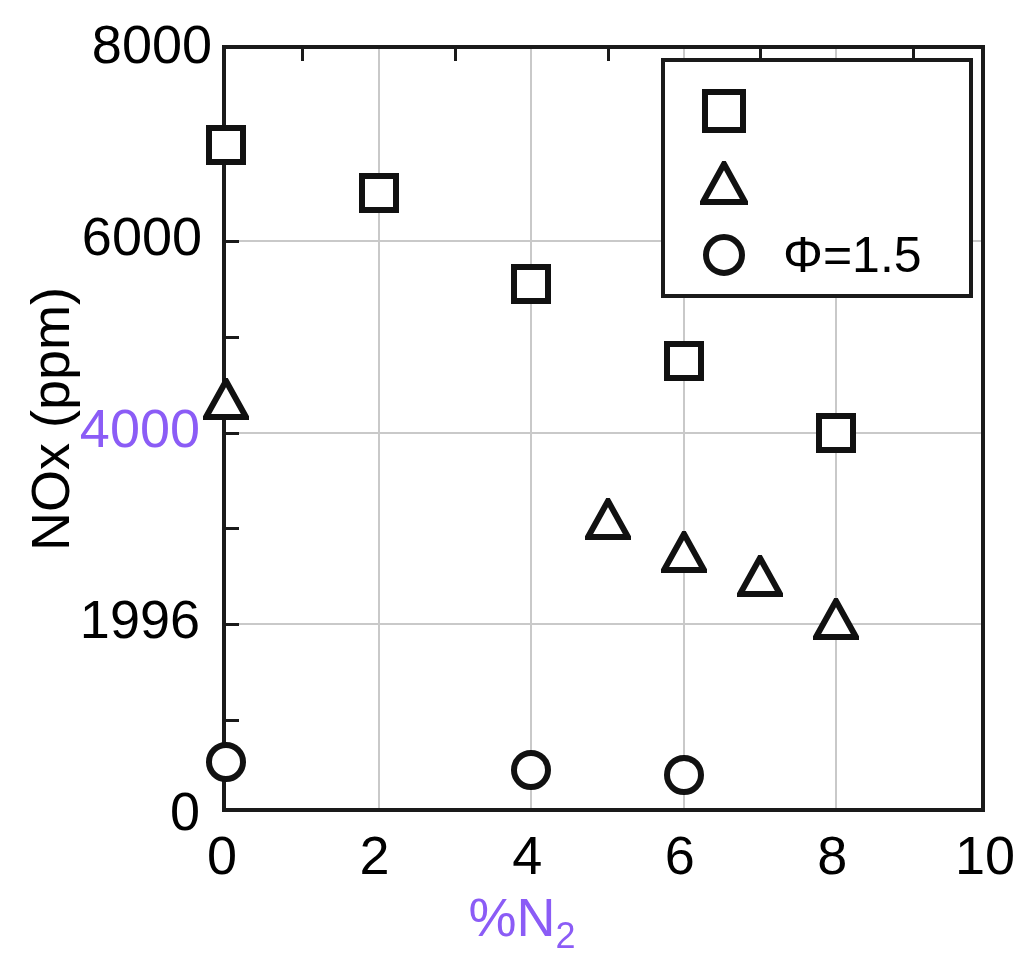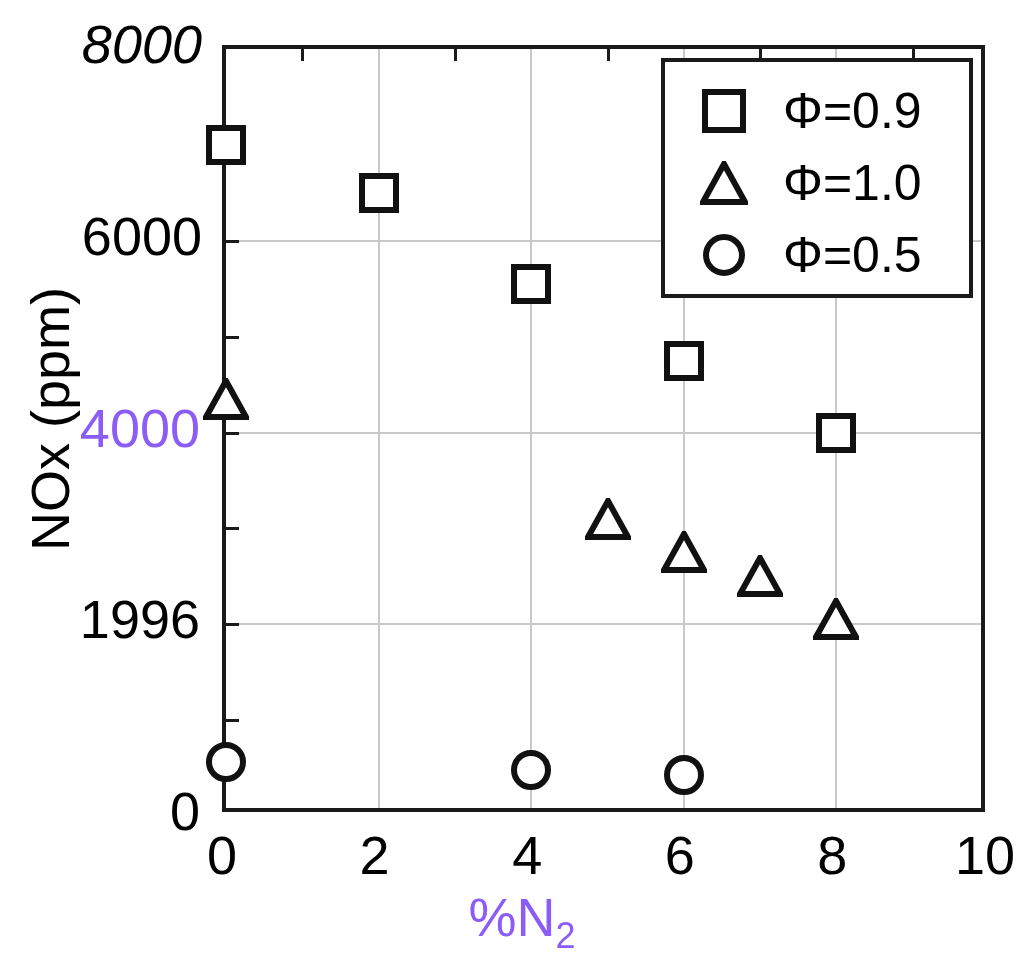--- a/index.html
+++ b/index.html
@@ -171,21 +171,21 @@
 </head>
 <body>
 
 <div id="figure">
 
   <div id="y-tick-labels">
       <div class="ytick-text" style="top: 784px; left: 0px; width: 200px; color: rgb(0, 0, 0);">0</div>
       <div class="ytick-text" style="top: 592.25px; left: 0px; width: 200px; color: rgb(0, 0, 0);">1996</div>
       <div class="ytick-text" style="top: 400.5px; left: 0px; width: 200px; color: #8b5cf6;">4000</div>
       <div class="ytick-text" style="top: 208.75px; left: 2px; width: 200px; color: #000000;">6000</div>
-      <div class="ytick-text" style="top: 17px; left: 2px; width: 200px; color: rgb(0, 0, 0); font-style: italic;">8000</div>
+      <div class="ytick-text" style="top: 17px; left: 12px; width: 200px; color: rgb(0, 0, 0);">8000</div>
     </div>
 
   <div id="x-tick-labels">
       <div class="xtick-text" style="left: 162px; top: 828px; width: 120px; color: rgb(0, 0, 0);">0</div>
       <div class="xtick-text" style="left: 314.6px; top: 828px; width: 120px; color: rgb(0, 0, 0);">2</div>
       <div class="xtick-text" style="left: 467.2px; top: 828px; width: 120px; color: rgb(0, 0, 0);">4</div>
       <div class="xtick-text" style="left: 619.8px; top: 828px; width: 120px; color: rgb(0, 0, 0);">6</div>
       <div class="xtick-text" style="left: 772.4px; top: 828px; width: 120px; color: rgb(0, 0, 0);">8</div>
       <div class="xtick-text" style="left: 925px; top: 828px; width: 120px; color: rgb(0, 0, 0);">10</div>
     </div>
@@ -253,31 +253,29 @@
         <div class="marker m-circle" style="left: 305.2px; top: 720.98px; border-color: rgb(17, 17, 17);"></div>
         <div class="marker m-circle" style="left: 457.8px; top: 725.774px; border-color: rgb(17, 17, 17);"></div>
       </div>
   </div>
 
   <div id="legend">
       <div class="legend-row" style="top: 12px;">
         <div class="legend-sym">
           <div class="lg-square" style="border-color: rgb(17, 17, 17);"></div>
         </div>
-        <div class="legend-label" style="color: rgb(0, 0, 0);">Φ=0.9</div>
       </div>
       <div class="legend-row" style="top: 84px;">
         <div class="legend-sym">
           <div class="lg-tri"><svg width="48" height="44" viewBox="0 0 48 44">
               <polygon points="24,3 45,41 3,41" fill="#ffffff" stroke="#111111" stroke-width="6" stroke-linejoin="miter"></polygon>
             </svg></div>
         </div>
-        <div class="legend-label" style="color: rgb(0, 0, 0);">Φ=1.0</div>
       </div>
       <div class="legend-row" style="top: 156px;">
         <div class="legend-sym">
           <div class="lg-circle" style="border-color: rgb(17, 17, 17);"></div>
         </div>
-        <div class="legend-label" style="color: rgb(0, 0, 0);">Φ=0.5</div>
+        <div class="legend-label" style="color: rgb(0, 0, 0);">Φ=1.5</div>
       </div>
     </div>
 
 </div>
 
 </body></html>

